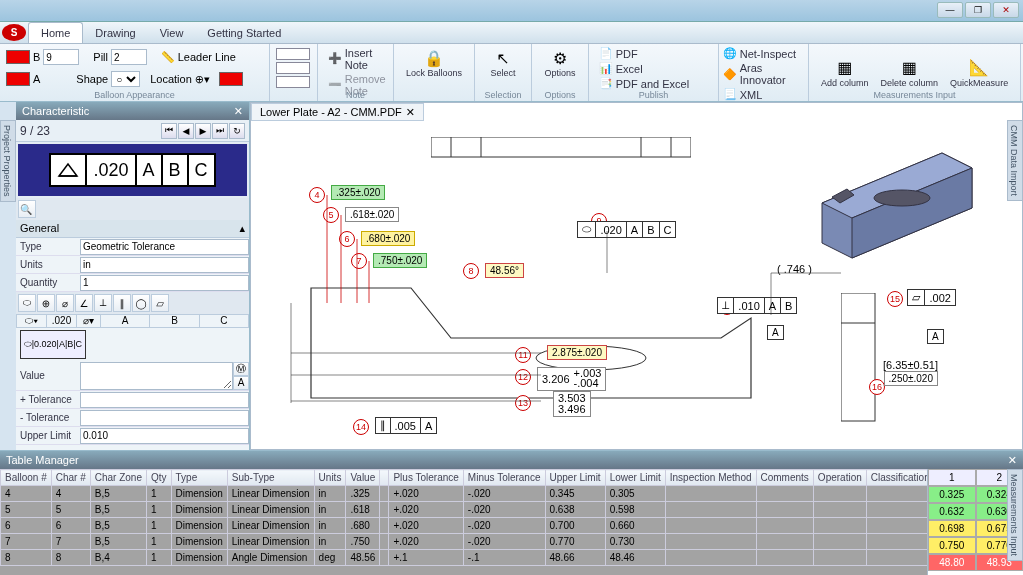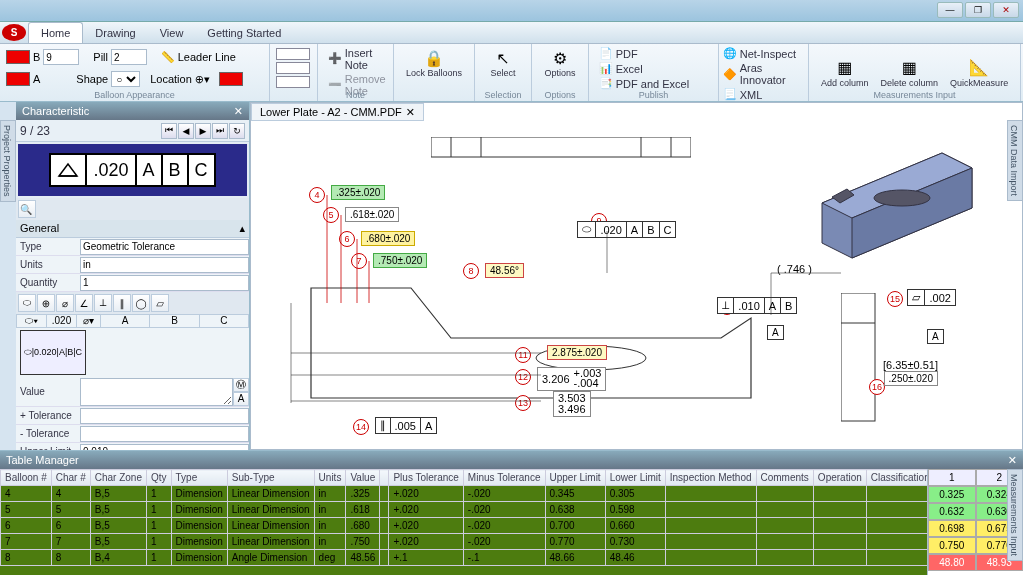--- a/index.html
+++ b/index.html
@@ -53,21 +53,21 @@
 .dim-yellow{background:#fff3a0;border-color:#ca0}
 .dim-red{background:#fef9c3;border-color:#c44}
 .gtol-box{position:absolute;display:flex;border:1px solid #333;font-size:10px;background:#fff}
 .gtol-cell{border-right:1px solid #333;padding:1px 4px;display:flex;align-items:center}
 .gtol-cell:last-child{border-right:none}
 .bottom-panel{height:125px;background:#e4ecf4;border-top:1px solid #9bc;display:flex;flex-direction:column}
 .bottom-tabs{height:18px;display:flex;background:#d0dce8;border-bottom:1px solid #abc}
 .bottom-tab{padding:2px 10px;font-size:10px;border-right:1px solid #abc;cursor:pointer;background:#c8d4e0}
 .bottom-tab.active{background:#e8f0f6}
 .table-container{flex:1;display:flex;overflow:hidden}
-.data-table{flex:1;overflow:auto;background:#4d7c0f}
+.data-table{flex:1;overflow:auto;background:#a3a3a3}
 table{border-collapse:collapse;width:100%}
 th,td{border:1px solid #ccd;padding:2px 4px;font-size:10px;text-align:left;height:16px;white-space:nowrap}
 th{background:linear-gradient(#f4f8fc,#e0e8f0);font-weight:normal;color:#445}
 .results-table{width:96px;background:#fff;border-left:1px solid #abc}
 .result-cell{height:17px;display:flex}
 .result-val{flex:1;text-align:center;font-size:10px;padding:2px;border:1px solid #aaa}
 .r-green{background:#8e8}
 .r-yellow{background:#fe6}
 .r-red{background:#f66;color:#fff}
 .iso-view{position:absolute;right:20px;top:10px;width:200px;height:130px}
@@ -267,21 +267,21 @@
       </div>
       <div style="display:flex;border:1px solid #bcd">
         <div style="width:30px;border-right:1px solid #bcd;text-align:center;font-size:10px">⬭▾</div>
         <div style="width:30px;border-right:1px solid #bcd;text-align:center;font-size:10px">.020</div>
         <div style="width:24px;border-right:1px solid #bcd;text-align:center;font-size:10px">⌀▾</div>
         <div style="flex:1;border-right:1px solid #bcd;text-align:center;font-size:10px">A</div>
         <div style="flex:1;border-right:1px solid #bcd;text-align:center;font-size:10px">B</div>
         <div style="flex:1;text-align:center;font-size:10px">C</div>
       </div>
       <div style="padding:2px 4px">
-        <div style="display:inline-block;border:1px solid #333;font-size:9px;padding:16px 3px;background:#eef">⬭|0.020|A|B|C</div>
+        <div style="display:inline-block;border:1px solid #333;font-size:9px;padding:8px 3px;background:#eef">⬭|0.020|A|B|C</div>
       </div>
       <div class="prop-row" style="height:30px">
           <div class="prop-label">Value</div>
           <textarea class="prop-input" style="height: 28px;"></textarea>
           <div style="display:flex;flex-direction:column">
             <div class="tool-btn" style="width:16px;height:14px">Ⓜ</div>
             <div class="tool-btn" style="width:16px;height:14px">A</div>
           </div>
         </div>
       <div class="prop-row">

